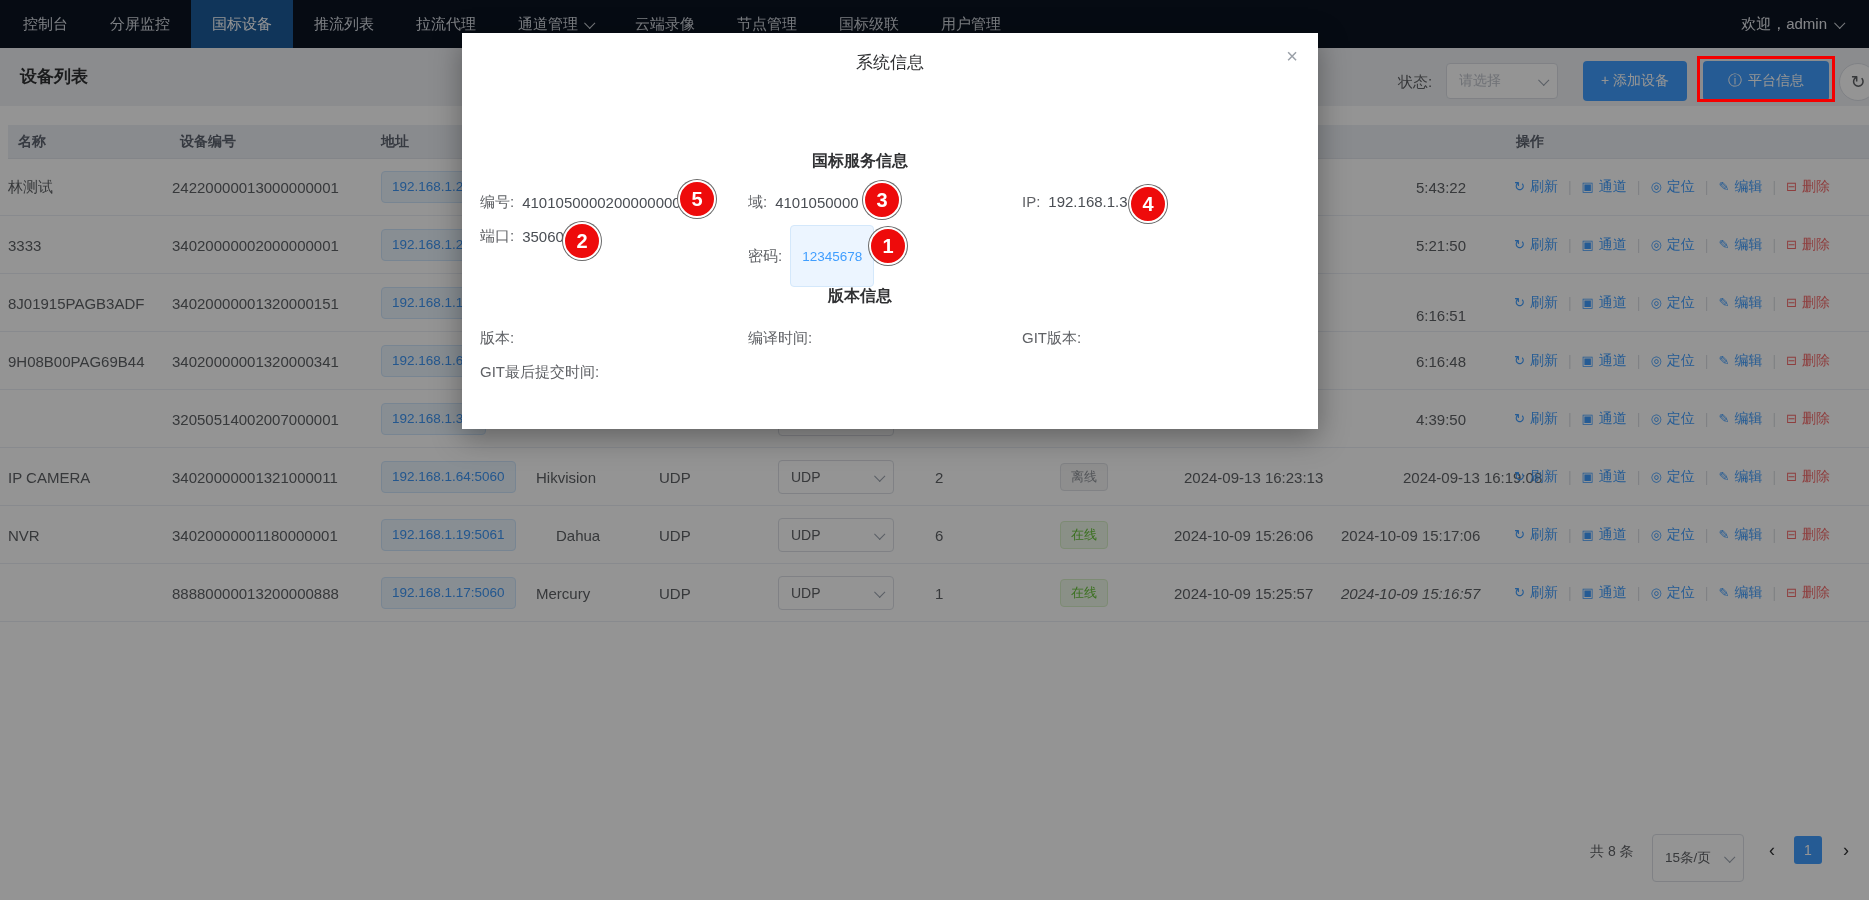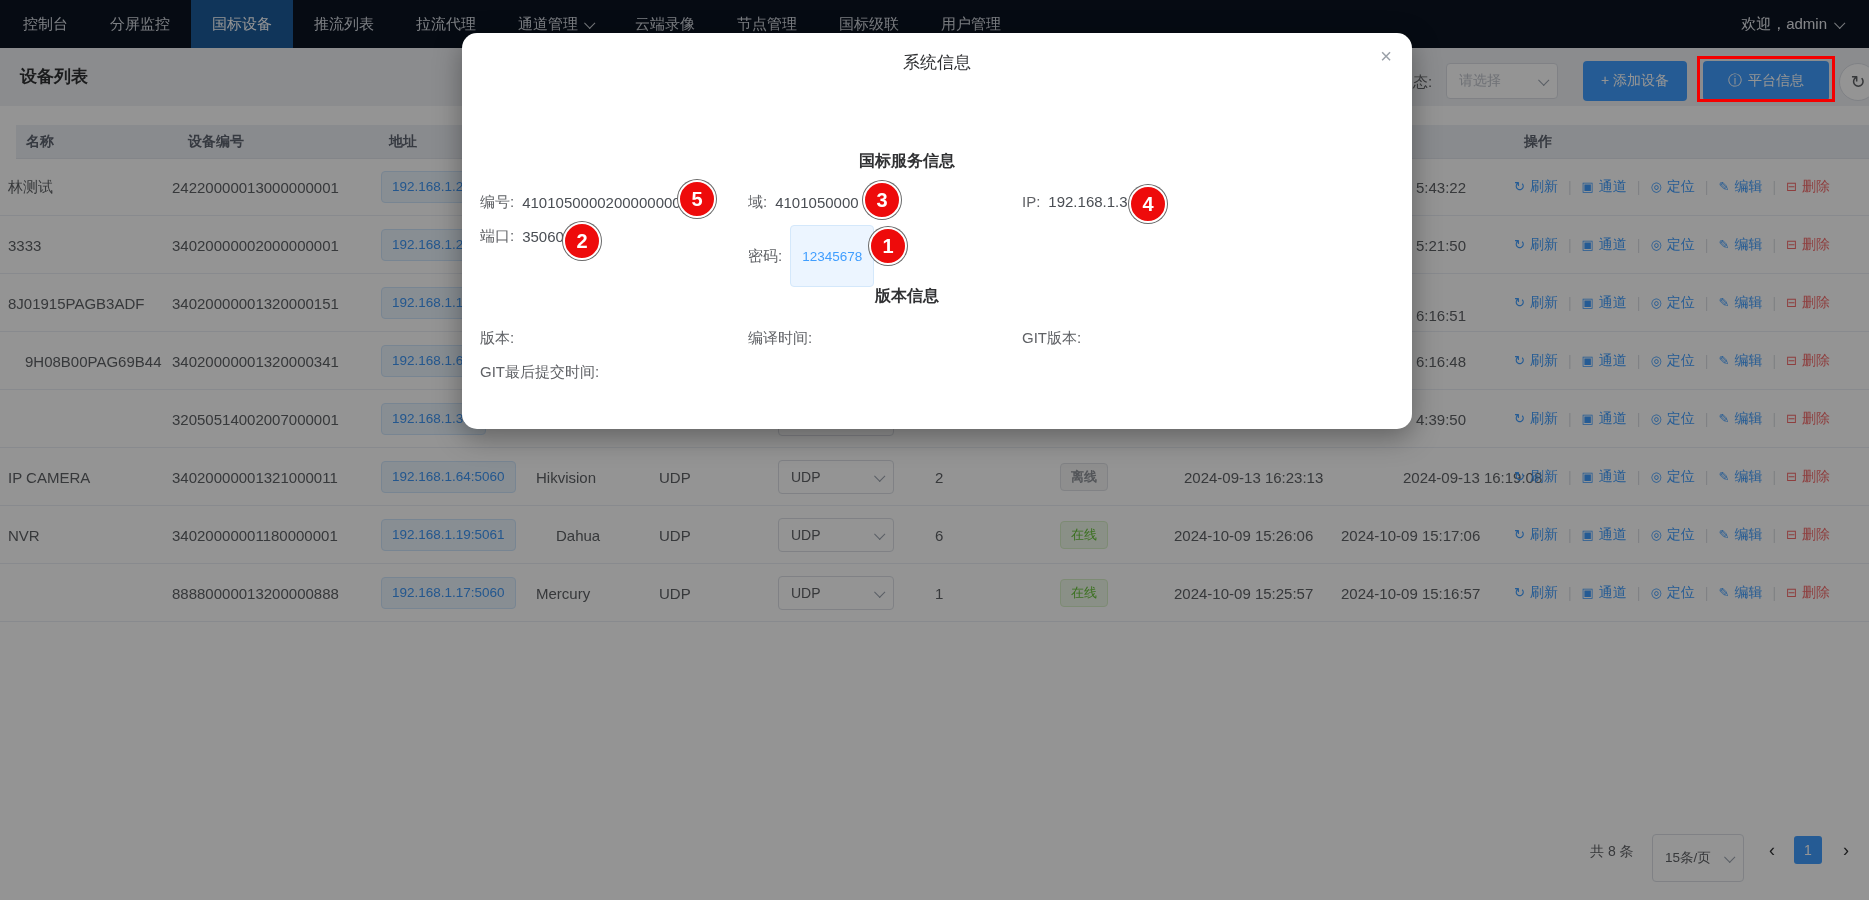--- a/index.html
+++ b/index.html
@@ -20,21 +20,21 @@
   .page-title{position:absolute;left:20px;top:48px;height:58px;line-height:58px;font-size:17px;font-weight:bold;color:#303133;z-index:2}
   .ctl{position:absolute;z-index:2}
   .status-label{left:1398px;top:73px;font-size:15px;color:#606266;white-space:nowrap}
   .select{background:#fff;border:1px solid #dcdfe6;border-radius:4px;display:flex;align-items:center;justify-content:space-between;padding:0 10px 0 12px;box-sizing:border-box;cursor:pointer}
   .status-select{left:1446px;top:63px;width:112px;height:36px;font-size:14px;color:#c0c4cc}
   .btn{border-radius:4px;background:#409eff;color:#fff;font-size:14px;display:flex;align-items:center;justify-content:center;gap:6px;cursor:pointer;box-sizing:border-box}
   .btn-add{left:1583px;top:61px;width:104px;height:40px}
   .btn-platform{left:1703px;top:61px;width:126px;height:40px}
   .refresh-circle{left:1839px;top:63px;width:36px;height:36px;border-radius:50%;background:#fff;border:1px solid #dcdfe6;color:#606266;display:flex;align-items:center;justify-content:center;font-size:18px;cursor:pointer}
   
-  .thead{position:absolute;left:16px;top:125px;right:0;height:33px;background:#edf0f5;border-bottom:1px solid #e2e6ec;z-index:1}
+  .thead{position:absolute;left:8px;top:125px;right:0;height:33px;background:#edf0f5;border-bottom:1px solid #e2e6ec;z-index:1}
   .th{position:absolute;top:0;line-height:33px;font-size:14px;font-weight:bold;color:#5e6470;white-space:nowrap}
   .tbody{position:absolute;left:0;top:158px;right:0;z-index:1}
   .tr{position:relative;height:57px;border-bottom:1px solid #ebeef5}
   .cell{position:absolute;top:50%;transform:translateY(-50%);font-size:15px;color:#5f6266;white-space:nowrap}
   .tag-blue{display:inline-flex;align-items:center;height:30px;padding:0 10px;background:#eaf4fe;border:1px solid #cfe6fb;border-radius:4px;color:#3e97f5;font-size:13.5px}
   .tag{display:inline-flex;align-items:center;height:26px;padding:0 10px;border-radius:4px;font-size:13px}
   .tag-info{background:#f4f4f5;border:1px solid #dfe1e5;color:#8f9399}
   .tag-success{background:#eef9e8;border:1px solid #d8efc8;color:#67c23a}
   .row-select{position:absolute;left:778px;top:50%;transform:translateY(-50%);width:116px;height:34px;font-size:14px;color:#606266}
   .ops{position:absolute;left:1514px;top:50%;transform:translateY(-50%);display:flex;align-items:center;font-size:14px;white-space:nowrap}
@@ -44,21 +44,21 @@
   .op-sep{margin:0 10px;color:#dcdfe4}
   
   .pg-total{left:1590px;top:843px;font-size:14px;color:#606266}
   .pg-size{left:1652px;top:834px;width:92px;height:48px;font-size:13.5px;color:#606266}
   .pg-btn{display:flex;align-items:center;justify-content:center;width:28px;height:28px;font-size:18px;color:#303133;cursor:pointer}
   .pg-prev{left:1758px;top:836px}
   .pg-next{left:1832px;top:836px}
   .pg-cur{left:1794px;top:836px;width:28px;height:28px;border-radius:3px;background:#409eff;color:#fff;font-size:14px;display:flex;align-items:center;justify-content:center;cursor:pointer}
   
   .overlay{position:absolute;inset:0;background:rgba(0,0,0,0.42);z-index:50}
-  .modal{position:absolute;left:462px;top:33px;width:950px;height:396px;background:#fff;border-radius:15px;box-shadow:0 8px 28px rgba(0,0,0,.35);z-index:60}
+  .modal{position:absolute;left:462px;top:33px;width:856px;height:396px;background:#fff;border-radius:0;box-shadow:0 8px 28px rgba(0,0,0,.35);z-index:60}
   .modal-title{position:absolute;left:0;right:0;top:18px;text-align:center;font-size:17px;color:#303133}
   .modal-close{position:absolute;right:20px;top:12px;font-size:20px;color:#9aa0a8;cursor:pointer}
   .sec-h{position:absolute;left:0;right:60px;text-align:center;font-size:16px;font-weight:bold;color:#303133}
   .sec1{top:118px}
   .sec2{top:253px}
   .fg{position:absolute;display:flex;align-items:center;gap:8px;font-size:15px;color:#606266;white-space:nowrap}
   .fg .val{color:#4a4e54}
   .pw-tag{display:inline-flex;align-items:center;height:28px;padding:16px 11px;background:#ecf5ff;border:1px solid #d4e8fb;border-radius:4px;color:#409eff;font-size:13.5px}
   
   .r1c1{left:18px;top:160px}.r1c2{left:286px;top:160px}.r1c3{left:560px;top:160px}
@@ -229,21 +229,21 @@
           <span>编辑</span>
         </span>
         <span class="op-sep">|</span>
         <span class="op danger">
           <span class="ico">⊟</span>
           <span>删除</span>
         </span>
       </div>
     </div>
     <div class="tr">
-      <span class="cell" style="left: 25px;">9H08B00PAG69B44</span>
+      <span class="cell" style="left: 8px;">9H08B00PAG69B44</span>
       <span class="cell" style="left: 172px;">34020000001320000341</span>
       <span class="cell tag-blue" style="left: 381px;">192.168.1.63</span>
       <span class="cell" style="left: 1416px;">6:16:48</span>
       <div class="ops">
         <span class="op">
           <span class="ico">↻</span>
           <span>刷新</span>
         </span>
         <span class="op-sep">|</span>
         <span class="op">
@@ -306,21 +306,21 @@
       <span class="cell" style="left: 8px;">IP CAMERA</span>
       <span class="cell" style="left: 172px;">34020000001321000011</span>
       <span class="cell tag-blue" style="left: 381px;">192.168.1.64:5060</span>
       <span class="cell" style="left: 536px;">Hikvision</span>
       <span class="cell" style="left: 659px;">UDP</span>
       <div class="select row-select">
         <span>UDP</span>
         <span class="chev"></span>
       </div>
       <span class="cell" style="left: 935px;">2</span>
-      <span class="cell tag tag-info" style="left: 1060px; font-weight: bold;">离线</span>
+      <span class="cell tag tag-info" style="left: 1060px;">离线</span>
       <span class="cell" style="left: 1174px; margin-left: 10px;">2024-09-13 16:23:13</span>
       <span class="cell" style="left: 1403px; text-align: center;">2024-09-13 16:19:08</span>
       <div class="ops">
         <span class="op">
           <span class="ico">↻</span>
           <span>刷新</span>
         </span>
         <span class="op-sep">|</span>
         <span class="op">
           <span class="ico">▣</span>
@@ -389,21 +389,21 @@
       <span class="cell tag-blue" style="left: 381px;">192.168.1.17:5060</span>
       <span class="cell" style="left: 536px;">Mercury</span>
       <span class="cell" style="left: 659px;">UDP</span>
       <div class="select row-select">
         <span>UDP</span>
         <span class="chev"></span>
       </div>
       <span class="cell" style="left: 935px;">1</span>
       <span class="cell tag tag-success" style="left: 1060px;">在线</span>
       <span class="cell" style="left: 1174px;">2024-10-09 15:25:57</span>
-      <span class="cell" style="left: 1341px;">2024-10-09 15:16:57</span>
+      <span class="cell" style="left: 1341px; font-style: italic;">2024-10-09 15:16:57</span>
       <div class="ops">
         <span class="op">
           <span class="ico">↻</span>
           <span>刷新</span>
         </span>
         <span class="op-sep">|</span>
         <span class="op">
           <span class="ico">▣</span>
           <span>通道</span>
         </span>

